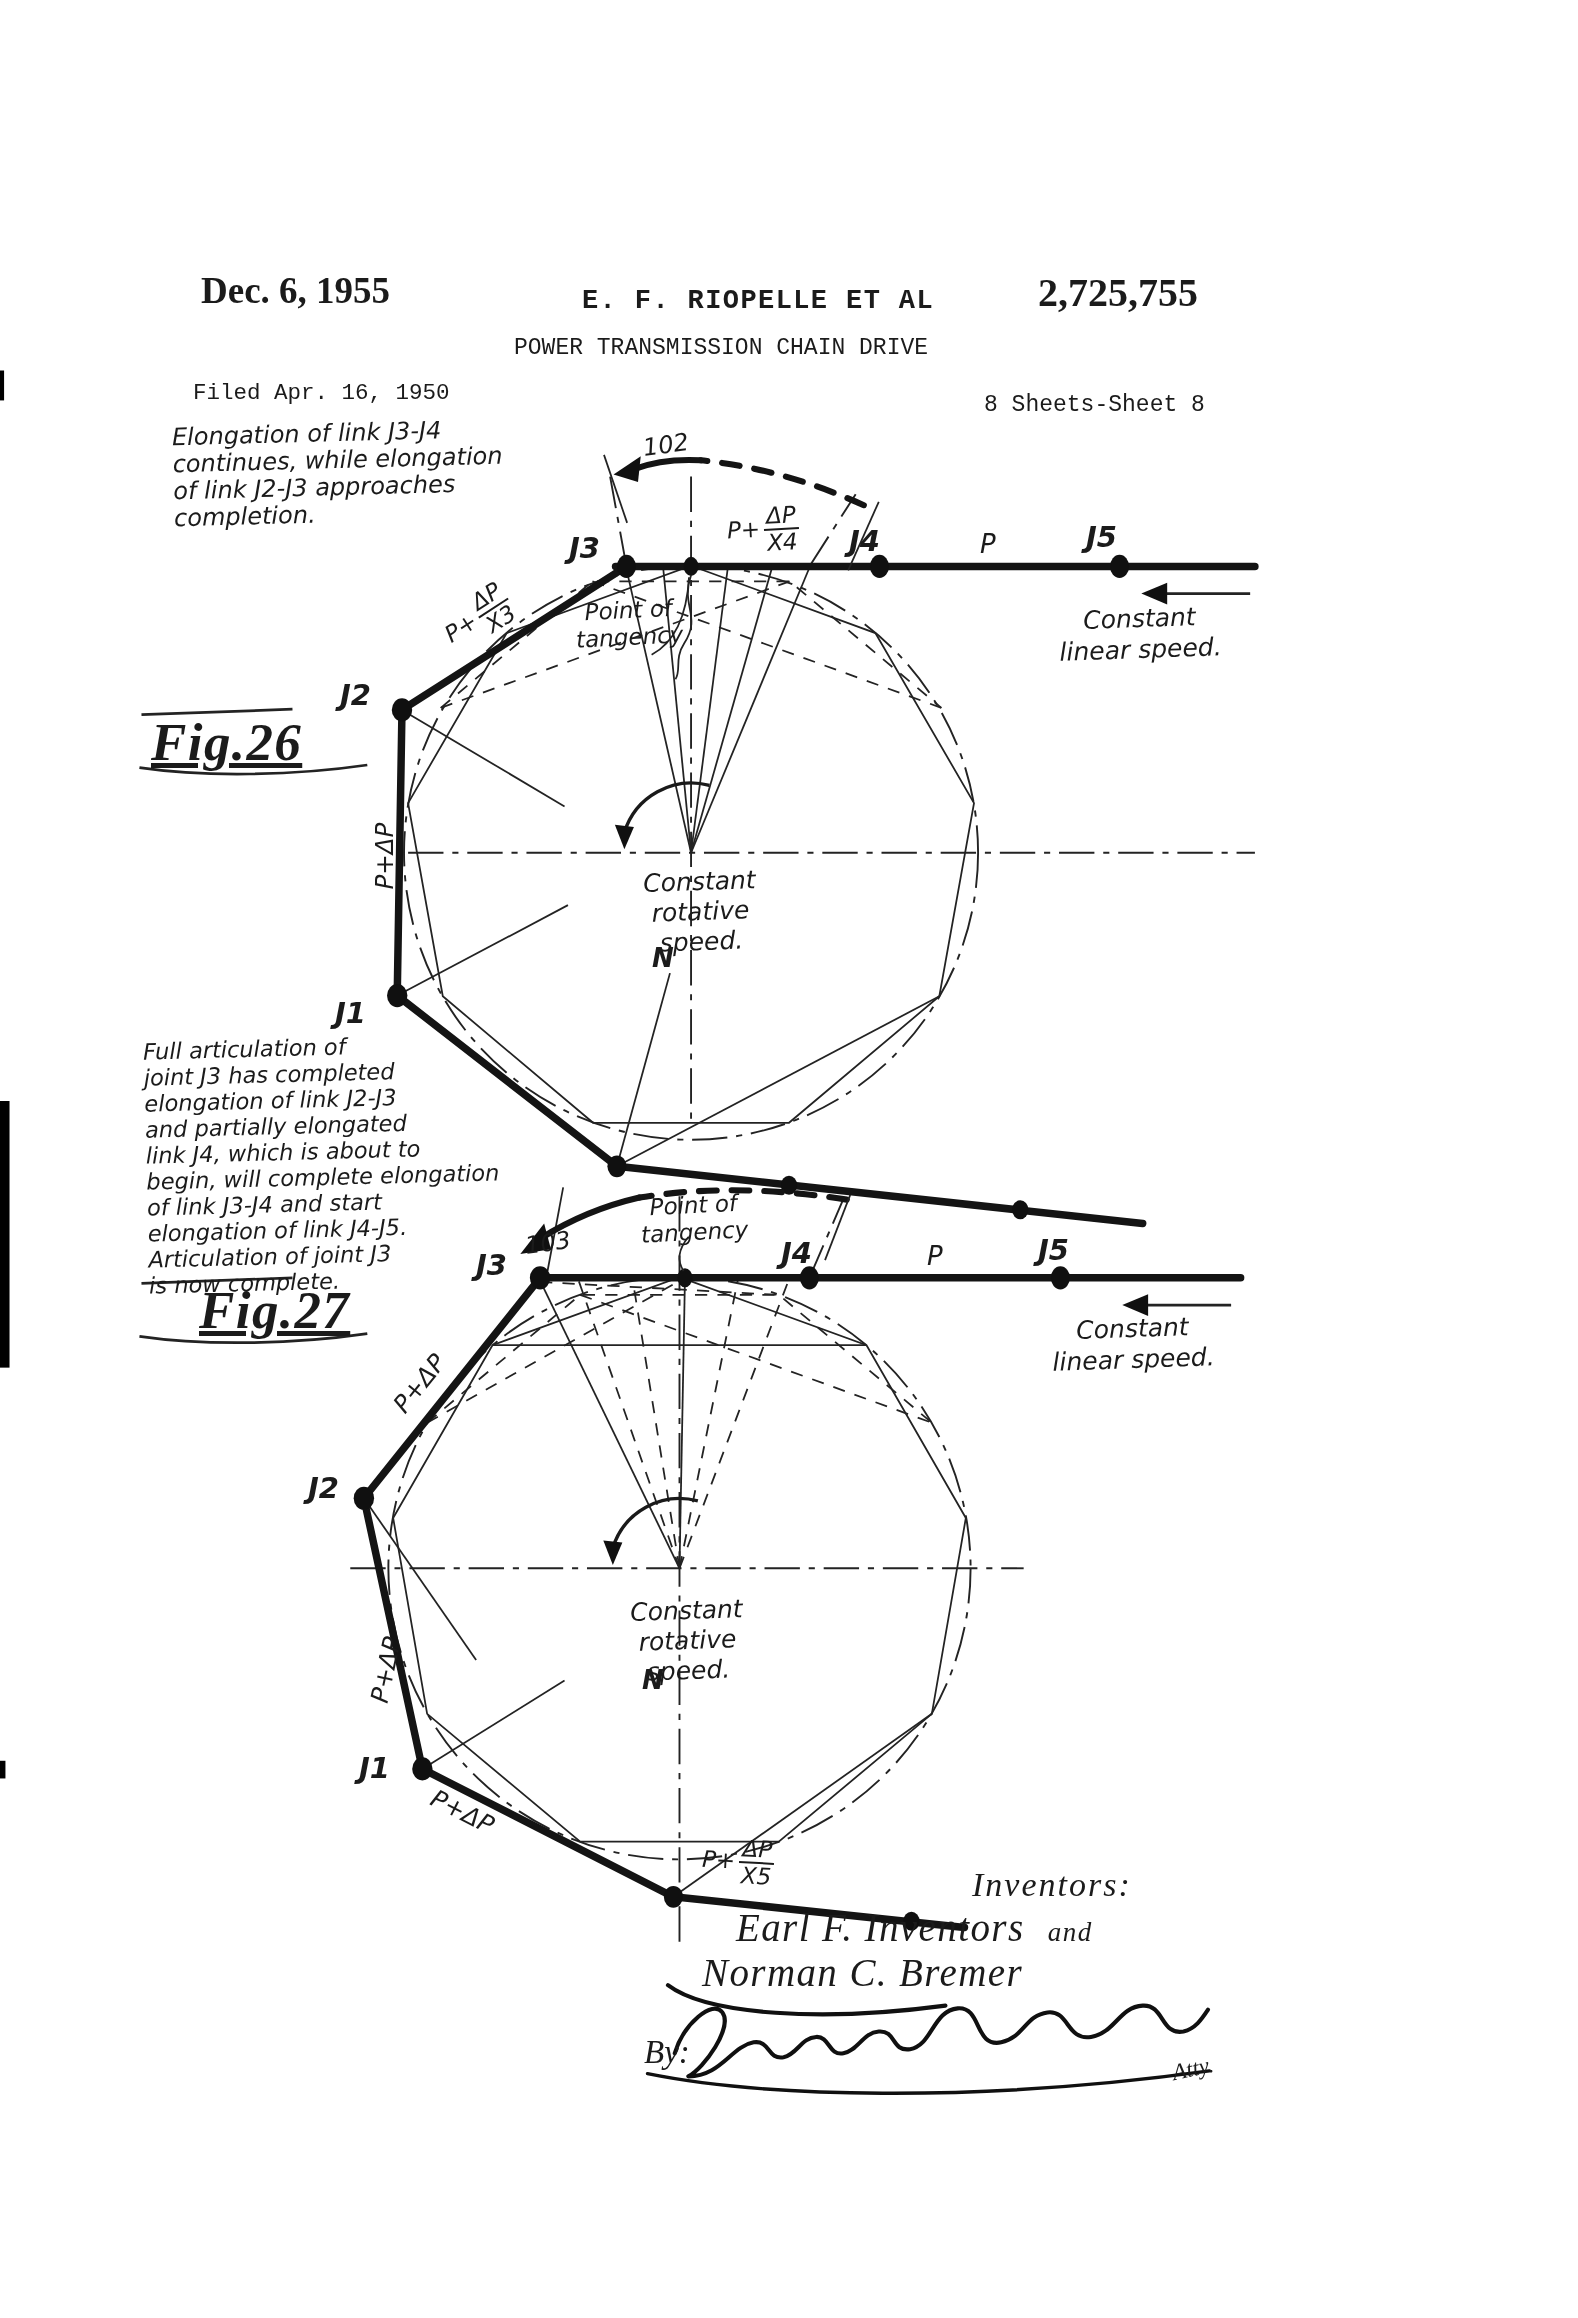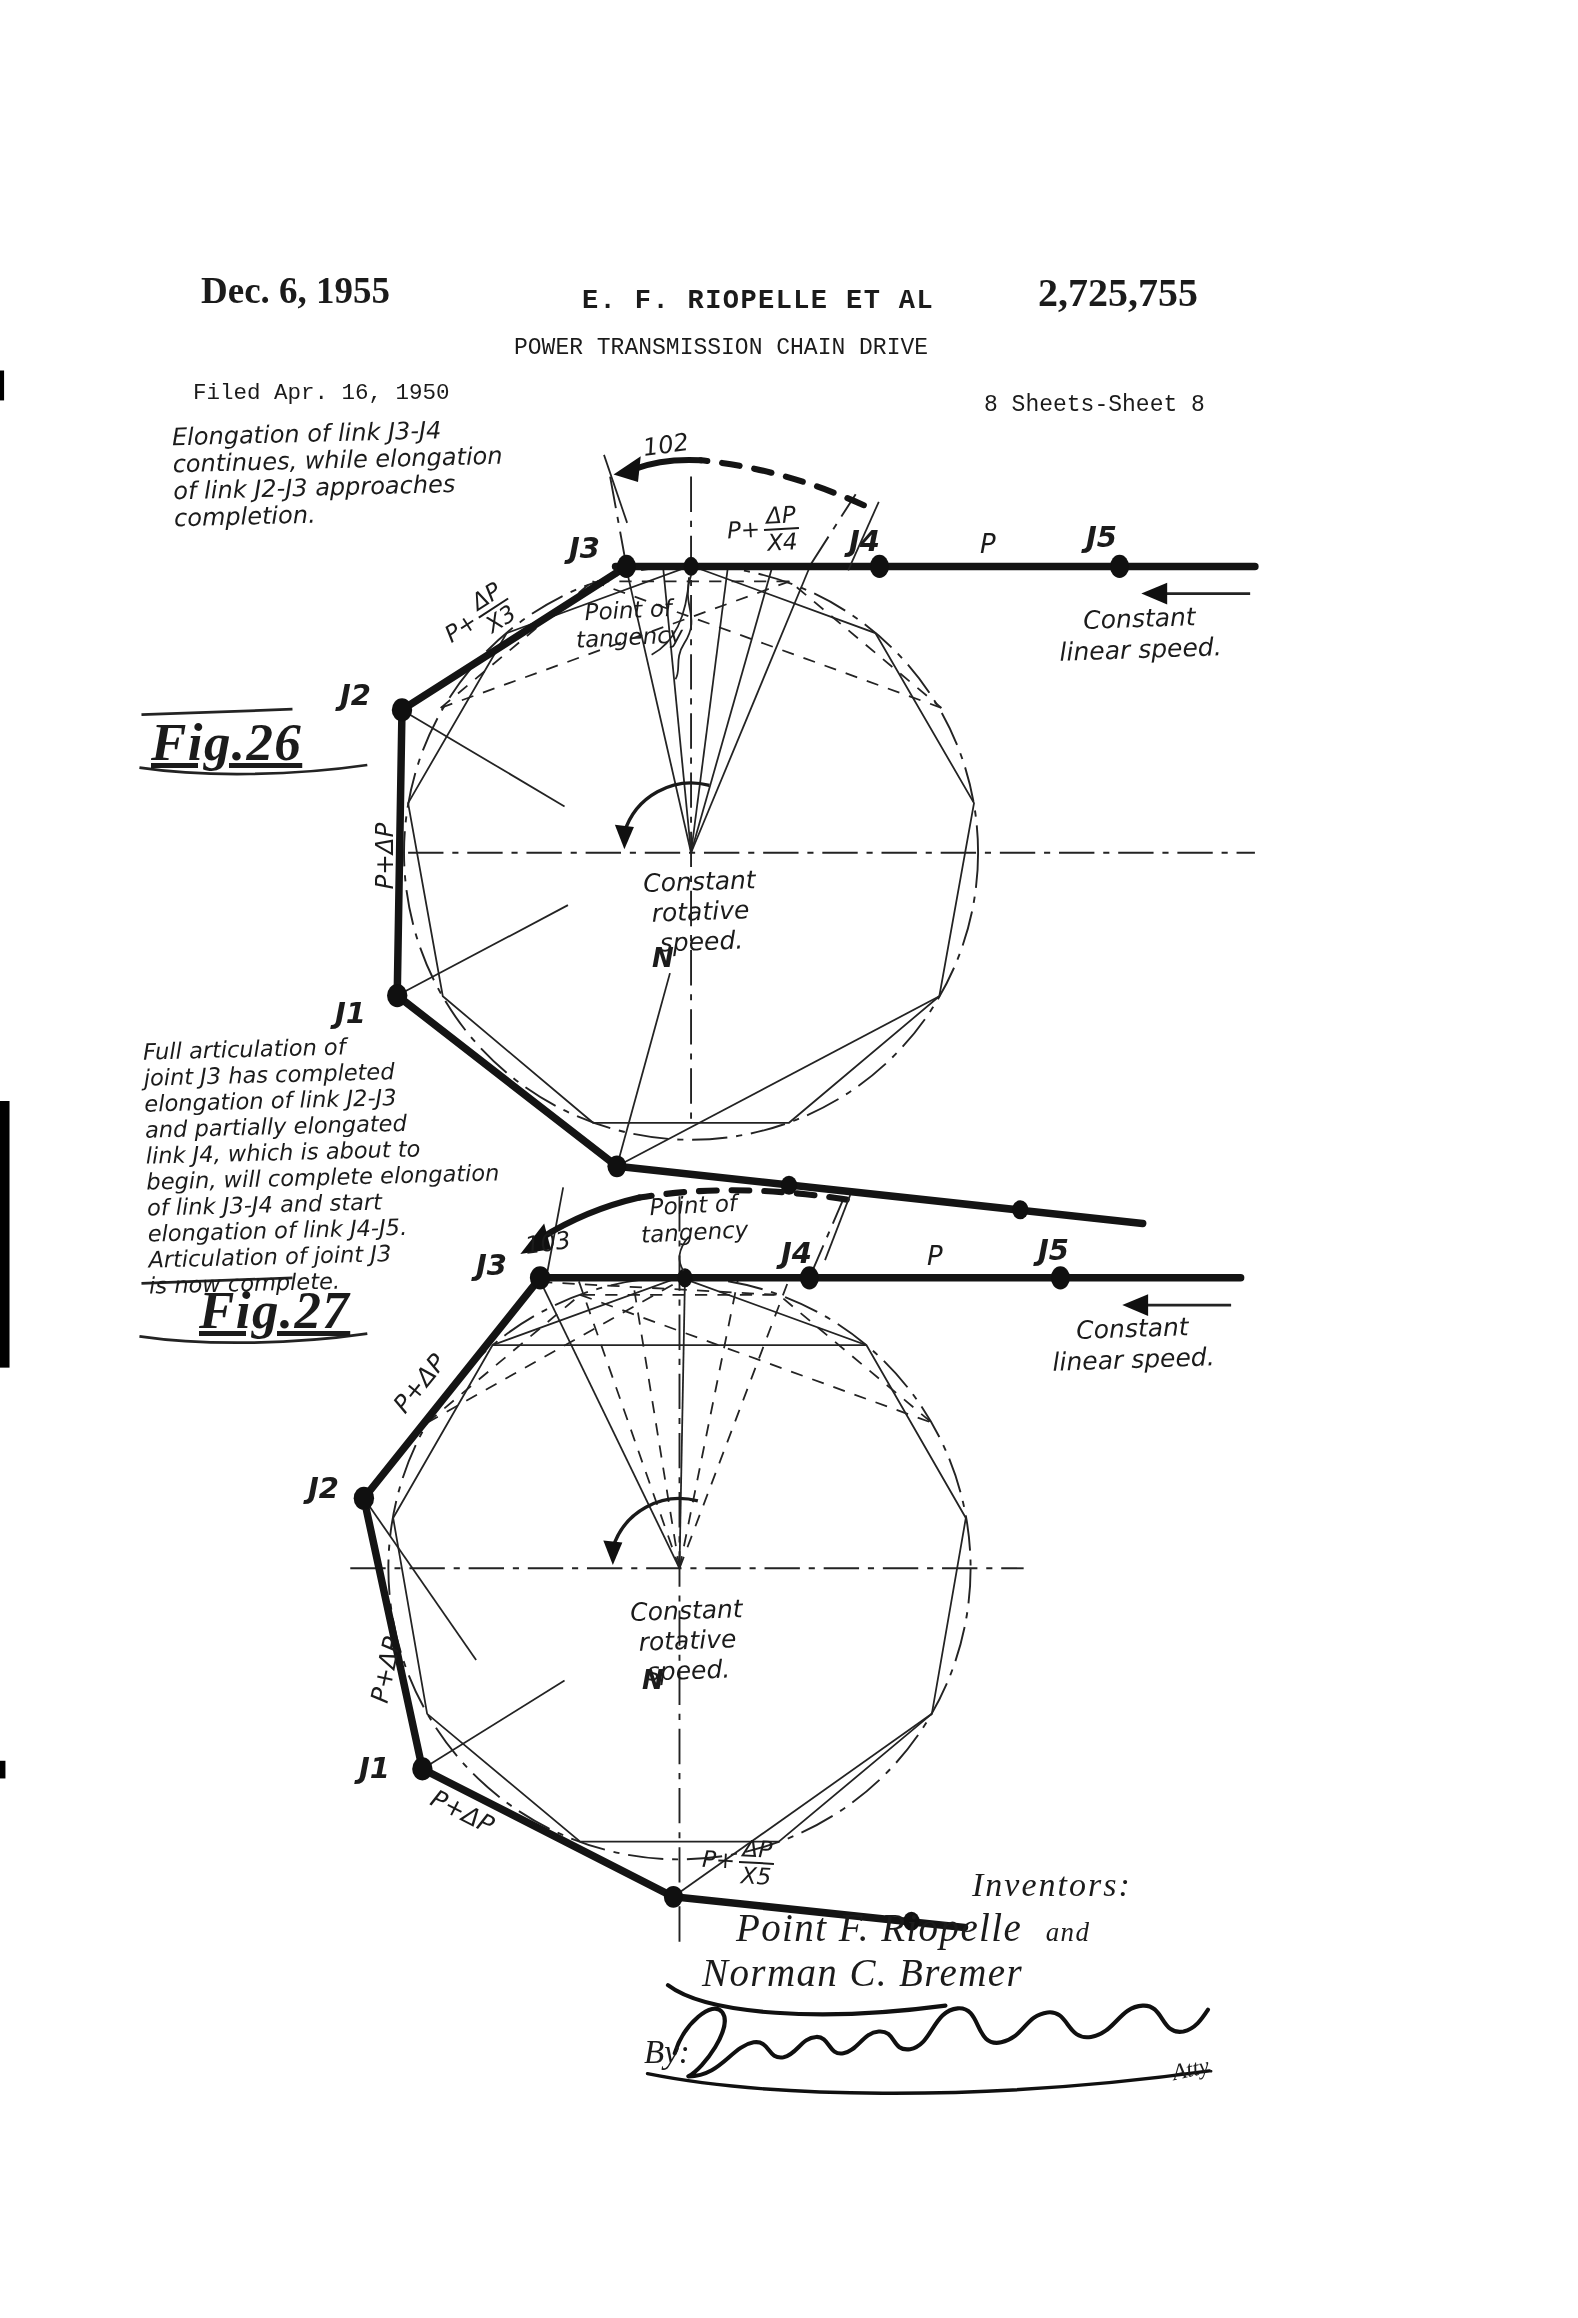--- a/index.html
+++ b/index.html
@@ -289,21 +289,21 @@
 
   <div class="lbl hw ctr" style="left:599px;top:1596px;width:177px;font-size:25px;line-height:30px;transform:rotate(-2deg);">
     <div>Constant</div>
     <div>rotative</div>
     <div>speed.</div>
   </div>
   <div class="lbl hwb" style="left:642px;top:1665px;font-size:26px;">N</div>
 
   <div class="lbl scriptname" style="left:972px;top:1866px;font-size:34px;letter-spacing:2px;">Inventors:</div>
   <div class="lbl scriptname" style="left:736px;top:1905px;font-size:39px;letter-spacing:1.4px;">
-    <span>Point F. Riopelle</span>
+    <span>Earl F. Inventors</span>
     <span style="font-size:27px;margin-left:12.2px;">and</span>
   </div>
   <div class="lbl scriptname" style="left:702px;top:1950px;font-size:39px;letter-spacing:1.4px;">Norman C. Bremer</div>
   <div class="lbl scriptname" style="left:644px;top:2034px;font-size:33px;">By:</div>
   <div class="lbl scriptname" style="left:1172px;top:2056px;font-size:23px;transform:rotate(-12deg);">Atty.</div>
 
 </div>
 
 
 </body></html>

